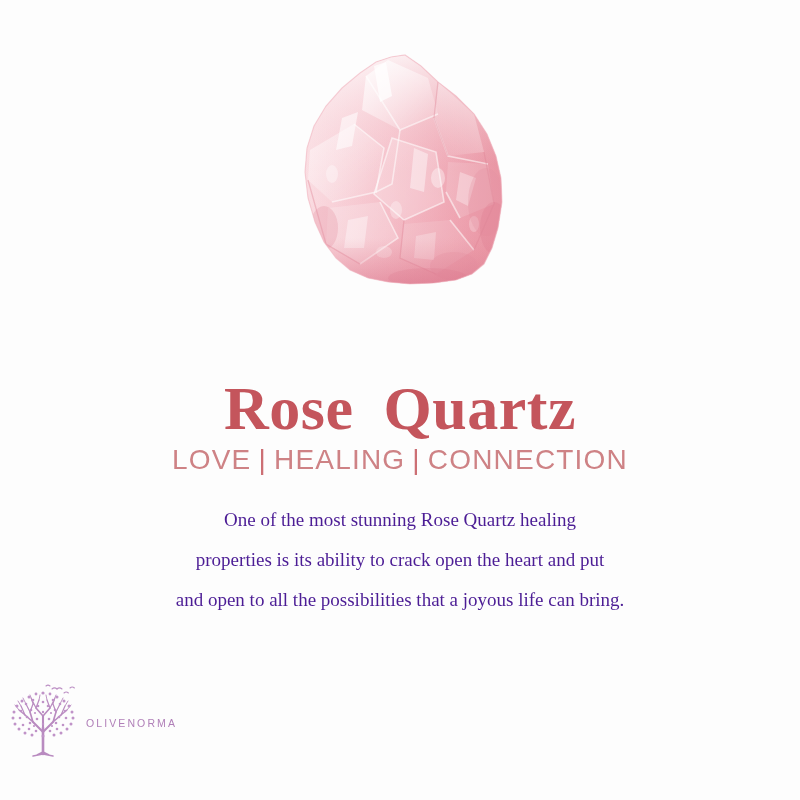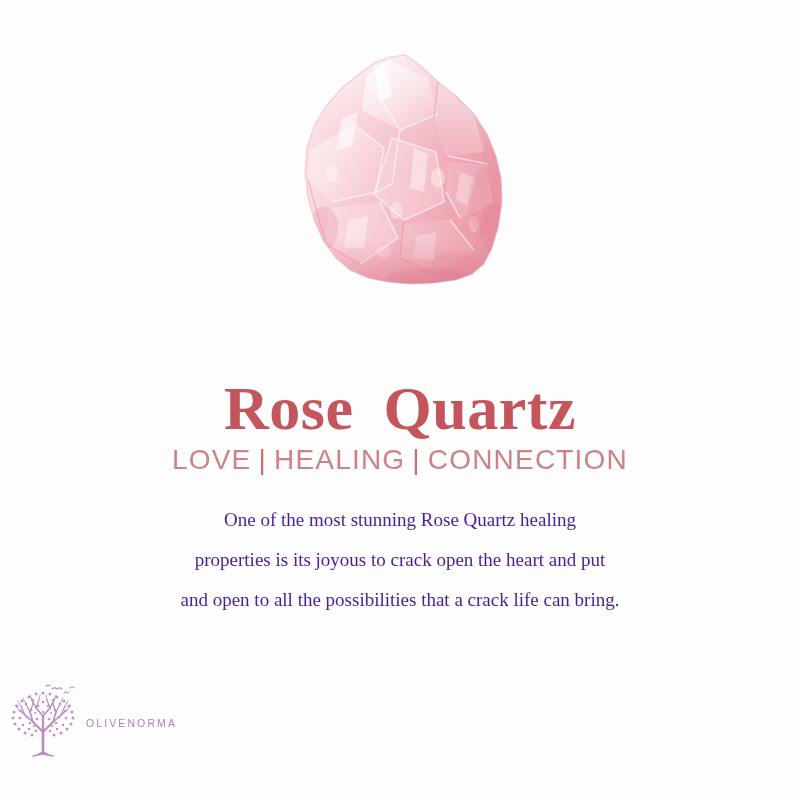--- a/index.html
+++ b/index.html
@@ -233,22 +233,22 @@
   </div>
 
   <h1 id="title">Rose  Quartz</h1>
 
   <div id="subtitle">
     <span>LOVE</span><span class="sep">|</span><span>HEALING</span><span class="sep">|</span><span>CONNECTION</span>
   </div>
 
   <div id="body-copy">
     <span class="bline">One of the most stunning Rose Quartz healing</span>
-    <span class="bline">properties is its joyous to crack open the heart and put</span>
-    <span class="bline">and open to all the possibilities that a crack life can bring.</span>
+    <span class="bline">properties is its ability to crack open the heart and put</span>
+    <span class="bline">and open to all the possibilities that a joyous life can bring.</span>
   </div>
 
   <div id="logo">
     <svg id="logo-mark" viewBox="0 0 86 76" aria-hidden="true">
       <g stroke="#B98BC0" fill="none" stroke-linecap="round">
 
         <path d="M43 70 L43 44" stroke-width="2.6"></path>
         <path d="M43 68 L37 71 M43 68 L49 71 M43 70 L33 72 M43 70 L53 72" stroke-width="1.5"></path>
 
         <path d="M43 48 L33 38 M43 48 L53 38 M43 44 L43 32" stroke-width="2.1"></path>

